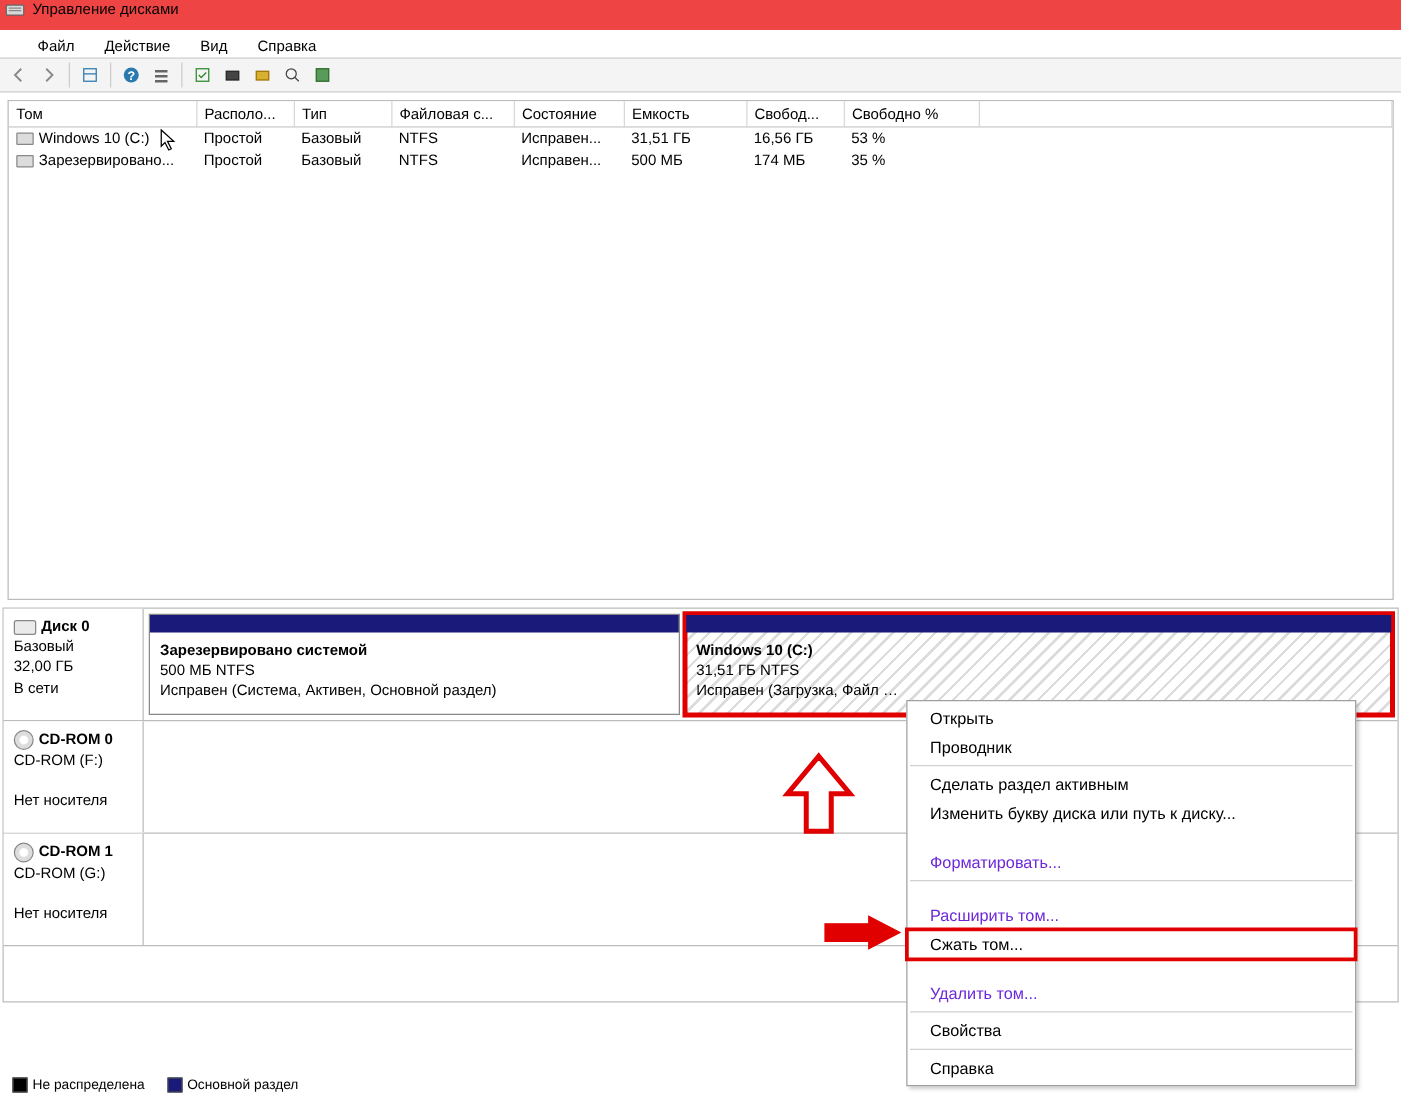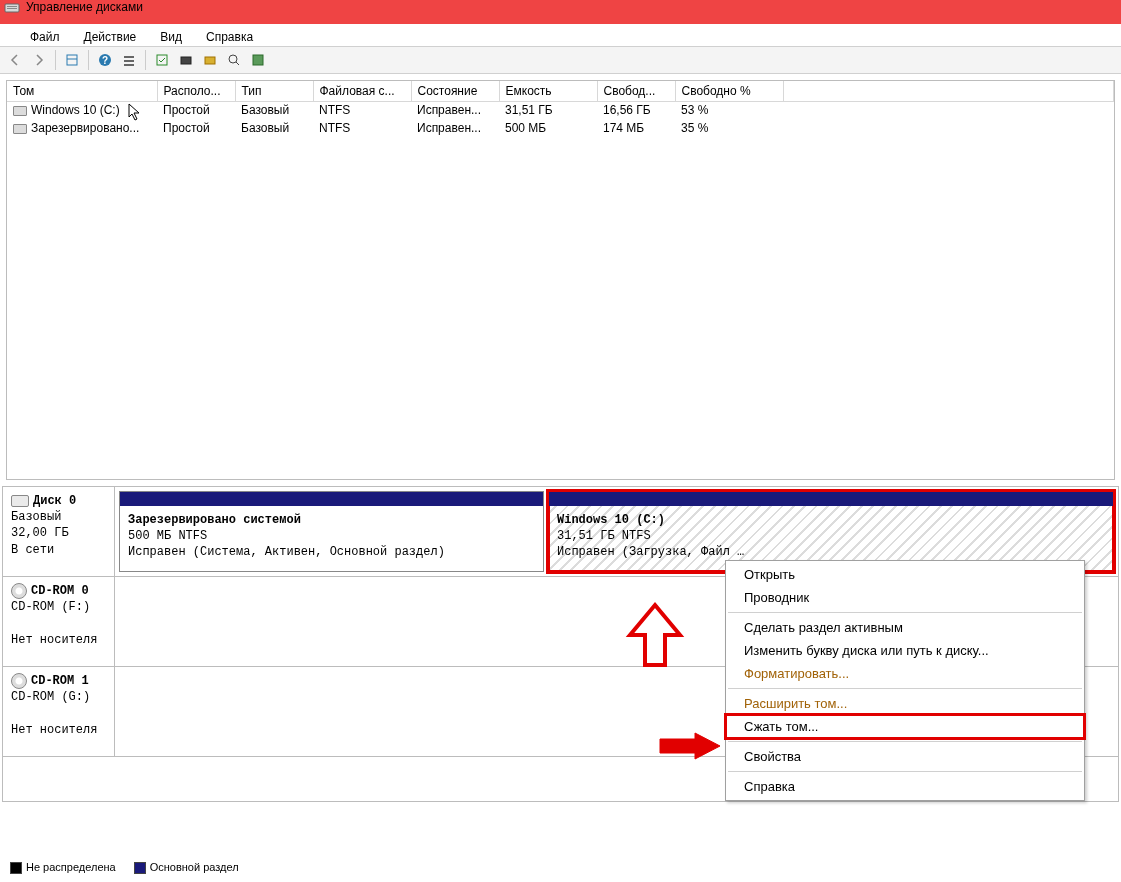--- a/index.html
+++ b/index.html
@@ -10,36 +10,36 @@
   .menubar span { padding: 2px 10px; cursor: default; }
   .toolbar { height: 28px; display: flex; align-items: center; padding-left: 4px; gap: 2px; border-top: 1px solid #d0d0d0; border-bottom: 1px solid #d0d0d0; background: #f4f4f4; }
   .toolbar .tbtn { width: 22px; height: 22px; border: 1px solid transparent; display: flex; align-items: center; justify-content: center; }
   .toolbar .sep { width: 1px; height: 20px; background: #ccc; margin: 0 3px; }
   .listpane { border: 1px solid #bcbcbc; margin: 6px; height: 400px; background: #fff; overflow: hidden; }
   table.vollist { width: 100%; border-collapse: collapse; table-layout: fixed; }
   table.vollist th { text-align: left; font-weight: 400; padding: 2px 6px; border-right: 1px solid #d8d8d8; border-bottom: 1px solid #d8d8d8; background: #fff; height: 20px; white-space: nowrap; overflow: hidden; text-overflow: ellipsis; }
   table.vollist td { padding: 1px 6px; white-space: nowrap; overflow: hidden; text-overflow: ellipsis; height: 18px; vertical-align: middle; }
   .volicon { display: inline-block; width: 14px; height: 10px; background: #dcdcdc; border: 1px solid #888; border-radius: 1px; margin-right: 4px; vertical-align: middle; }
   .cursor { position: absolute; left: 128px; top: 103px; pointer-events: none; }
-  .graphpane { border: 1px solid #bcbcbc; margin: 2px; background: #fff; font-family: Liberation Mono, monospace; }
+  .graphpane { border: 1px solid #bcbcbc; margin: 2px; background: #fff; }
   .diskrow { display: flex; border-bottom: 1px solid #bcbcbc; min-height: 90px; }
   .diskleft { width: 112px; padding: 6px 8px; border-right: 1px solid #bcbcbc; background: #fff; font-size: 12px; line-height: 1.35; }
   .diskleft b { display: block; }
   .diskicon { display:inline-block; width:18px; height:12px; border:1px solid #888; background:#eaeaea; border-radius:2px; margin-right:4px; vertical-align:middle; }
   .cdicon { display:inline-block; width:16px; height:16px; border:1px solid #888; border-radius:50%; background:radial-gradient(circle,#fff 0 3px,#ddd 4px 100%); margin-right:4px; vertical-align:middle; }
   .diskright { flex: 1; display: flex; padding: 4px; gap: 4px; position: relative; }
   .part { border: 1px solid #888; background: #fff; position: relative; padding: 6px 8px; font-size: 12px; line-height: 1.35; }
   .part .bluebar { position: absolute; left: 0; right: 0; top: 0; height: 14px; background: #1a1a7a; }
   .part .txt { margin-top: 14px; }
   .hatched { background-image: repeating-linear-gradient(135deg,#fff 0 6px,#dcdcdc 6px 8px); }
   .redbox { outline: 4px solid #e10000; outline-offset: -2px; }
   .redarrow { position: absolute; pointer-events:none; }
   .ctxmenu { position: absolute; left: 725px; top: 560px; width: 360px; background: #fff; border: 1px solid #a0a0a0; box-shadow: 2px 2px 3px rgba(0,0,0,0.2); padding: 2px 0; font-size: 13px; z-index: 50; }
   .ctxmenu .mi { padding: 4px 18px; cursor: default; }
-  .ctxmenu .mi.d { color: #a16207; }
+  .ctxmenu .mi.d { color: #6d28d9; margin-top: 16px; }
   .ctxmenu .msep { height: 1px; background: #d0d0d0; margin: 3px 2px; }
   .ctxmenu .mi.hl { outline: 3px solid #e10000; outline-offset: -1px; }
   .legend { position: absolute; left: 4px; bottom: 4px; display: flex; gap: 18px; font-size: 11px; padding: 4px 6px; }
   .legend .sw { display:inline-block; width:12px; height:12px; border:1px solid #444; margin-right:4px; vertical-align:middle; }
 </style>
 </head>
 <body>
 
 <div class="titlebar">
   <span class="icon">
@@ -244,17 +244,18 @@
 <div class="ctxmenu">
   <div class="mi">Открыть</div>
   <div class="mi">Проводник</div>
   <div class="msep"></div>
   <div class="mi">Сделать раздел активным</div>
   <div class="mi">Изменить букву диска или путь к диску...</div>
   <div class="mi d">Форматировать...</div>
   <div class="msep"></div>
   <div class="mi d">Расширить том...</div>
   <div class="mi hl">Сжать том...</div>
+  <div class="mi d">Удалить том...</div>
   <div class="msep"></div>
   <div class="mi">Свойства</div>
   <div class="msep"></div>
   <div class="mi">Справка</div>
 </div>
 
 </body></html>

